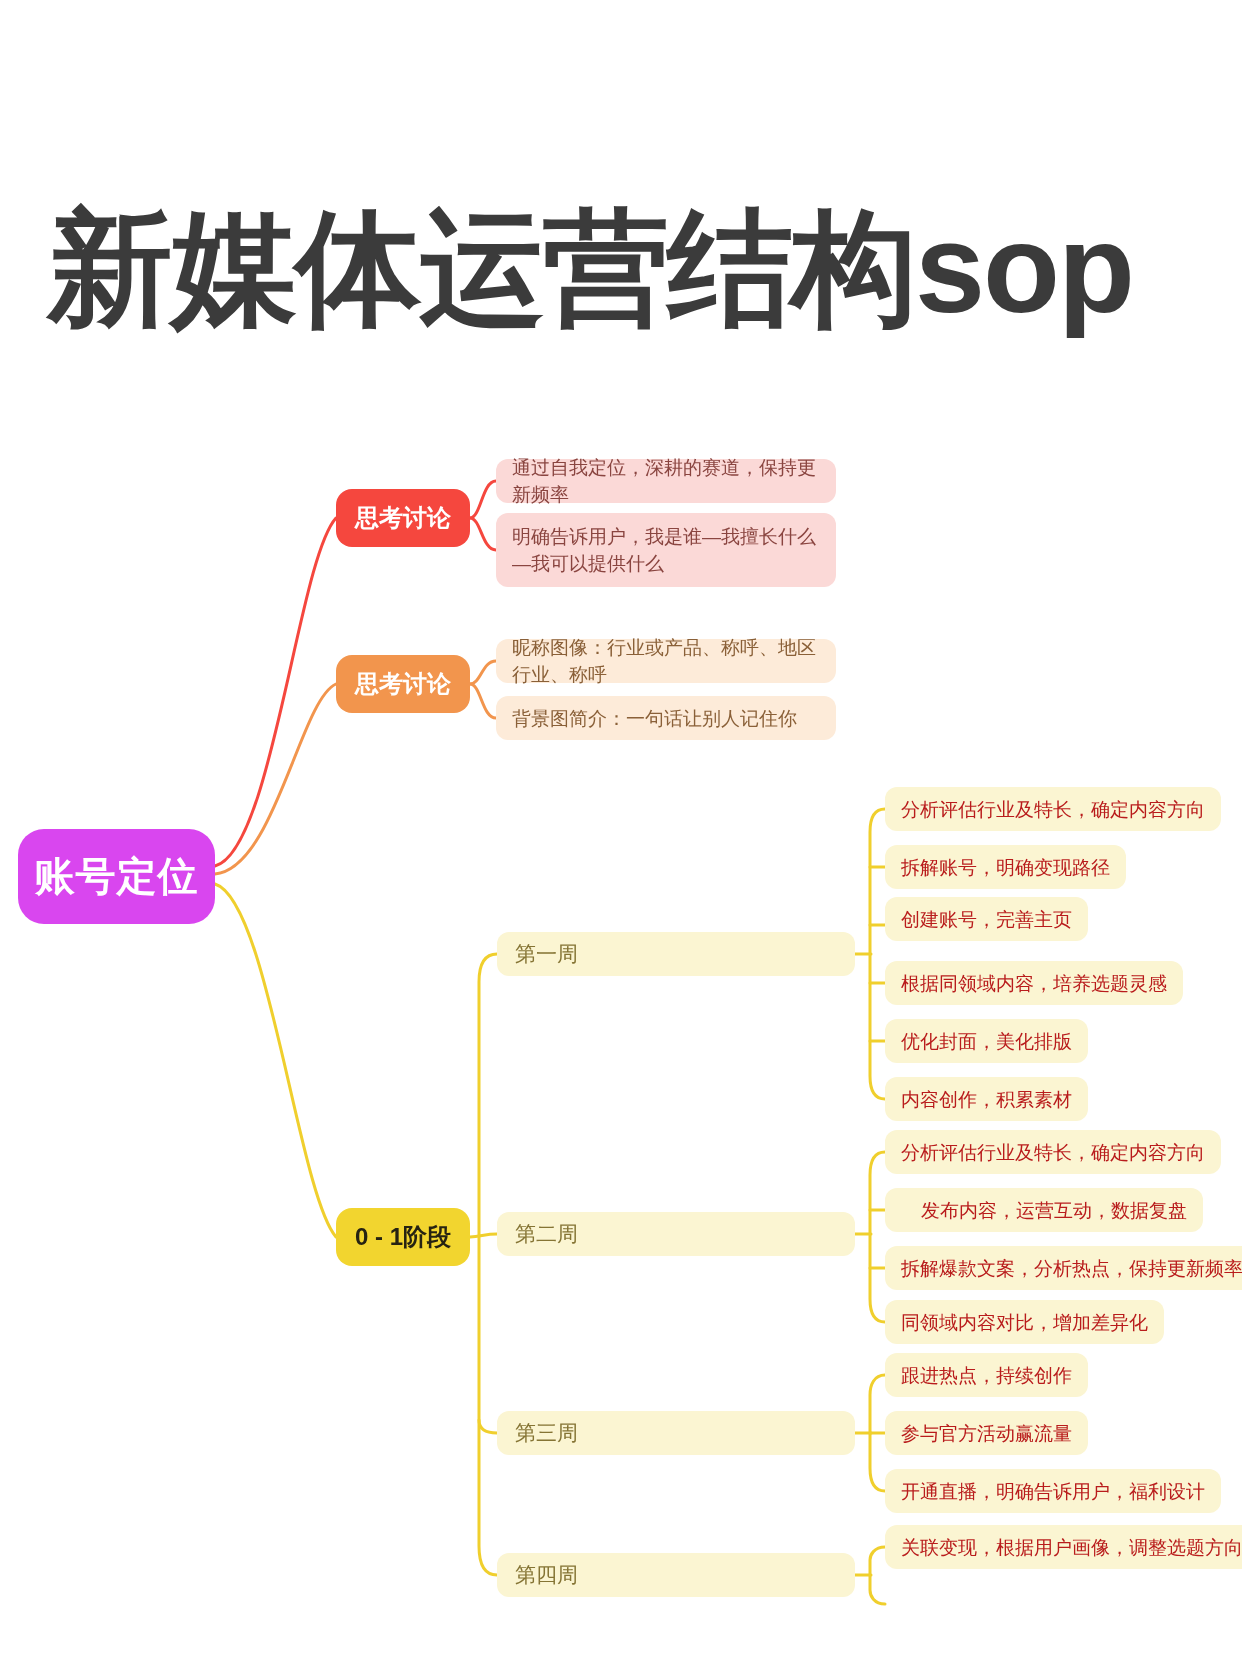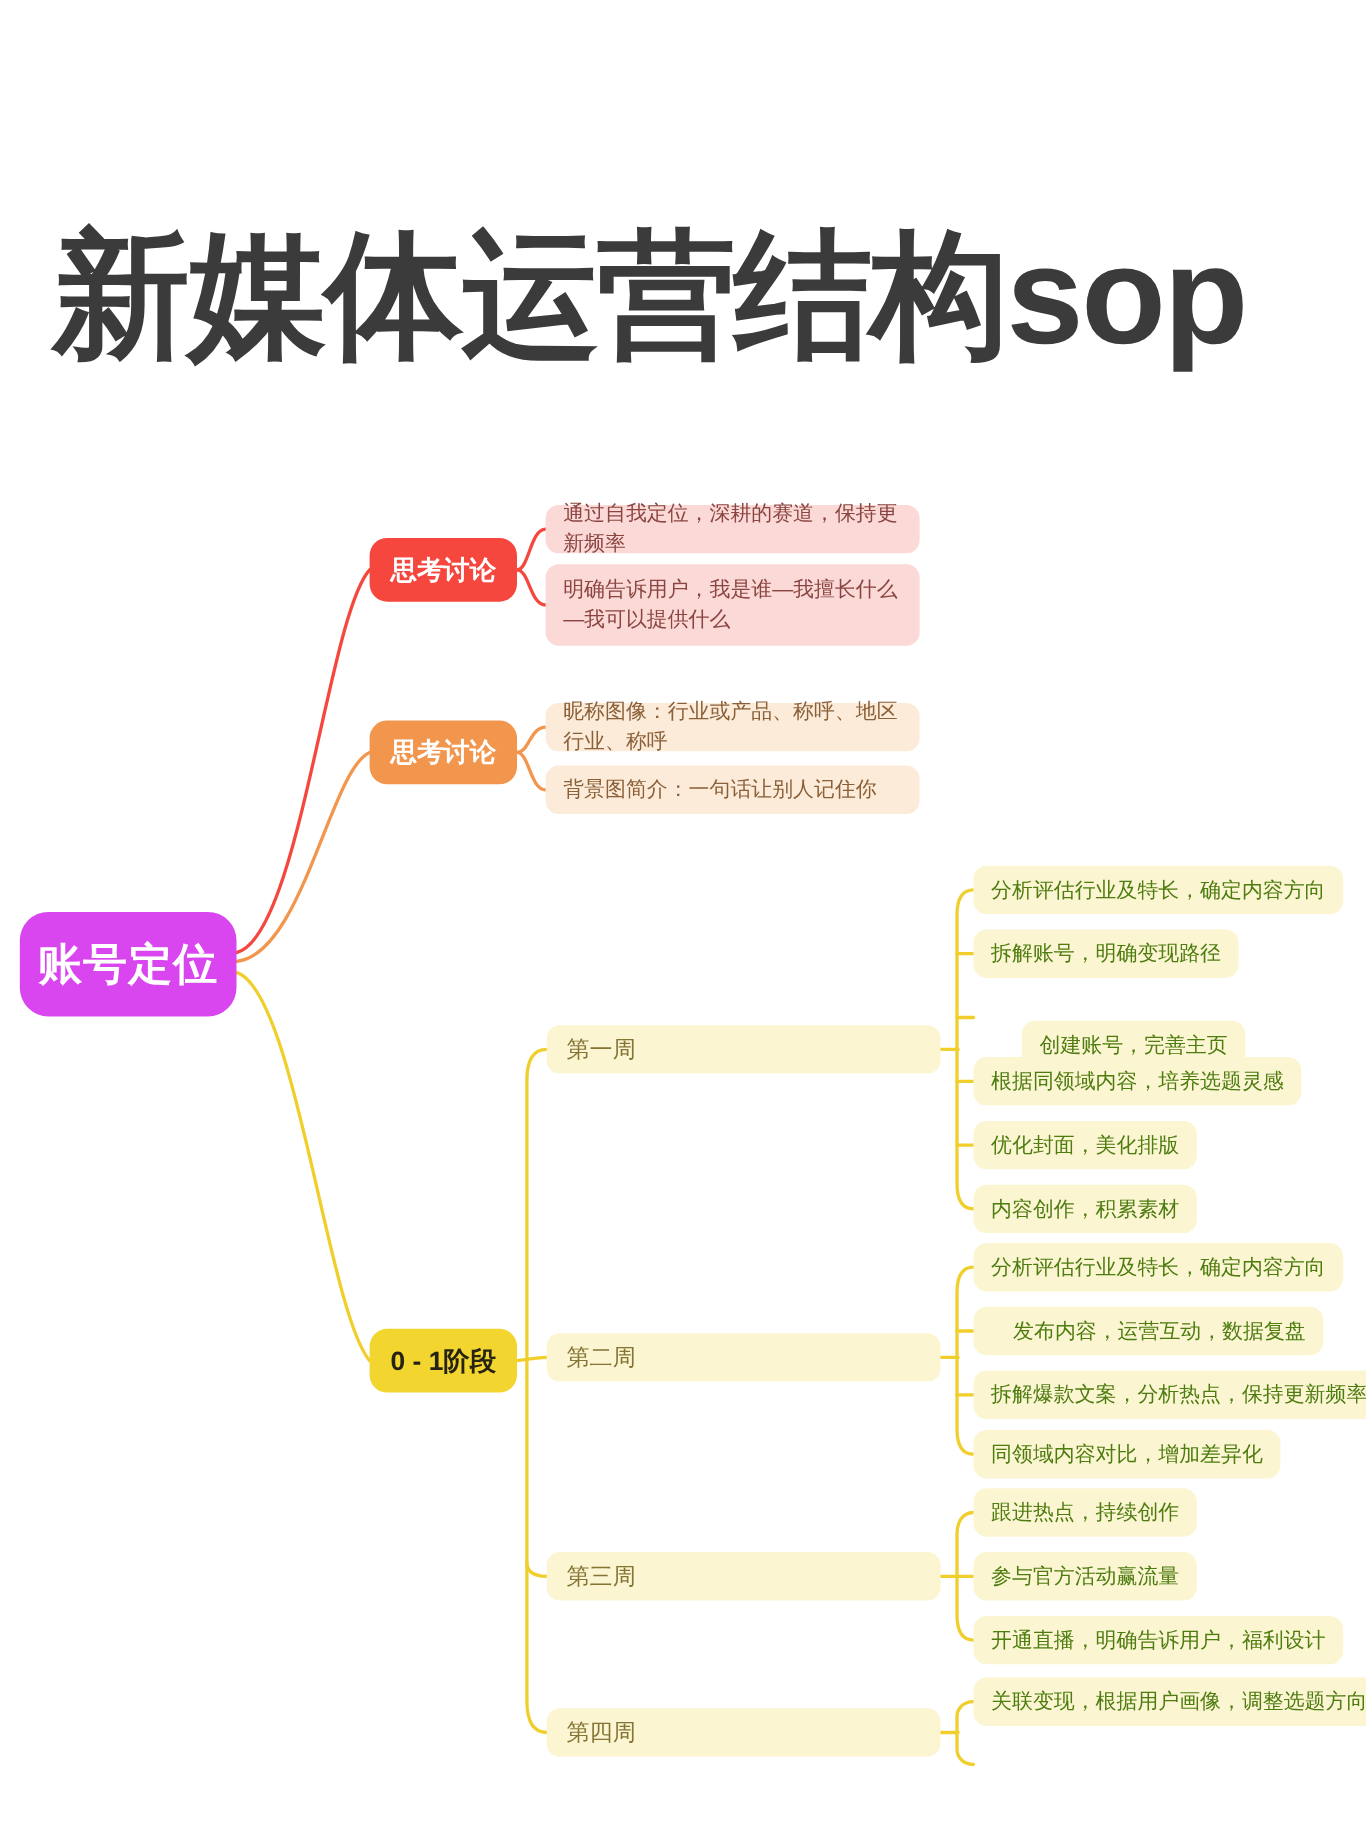--- a/index.html
+++ b/index.html
@@ -67,21 +67,21 @@
   .branch-yellow { top: 1208px; background: #f2d52f; color: #262312; }
 
   .leaf {
     border-radius: 12px;
     font-size: 19px;
     line-height: 27px;
     padding: 8px 16px;
   }
   .leaf-pink  { left: 496px; width: 340px; background: #fbd9d7; color: #8a4540; }
   .leaf-peach { left: 496px; width: 340px; background: #fdebd9; color: #8a6038; }
-  .leaf-yellow { left: 885px; height: 44px; background: #fbf5d2; color: #4d7c0f; white-space: nowrap; }
+  .leaf-yellow { left: 885px; height: 44px; background: #fbf5d2; color: #b91c1c; white-space: nowrap; }
 
   .weekbox {
     left: 497px;
     width: 358px; height: 44px;
     background: #fbf5d2;
     color: #857434;
     border-radius: 12px;
     font-size: 21px;
     padding-left: 18px;
   }
@@ -89,21 +89,21 @@
   .p1 { top: 459px; height: 44px; }
   .p2 { top: 513px; height: 74px; }
   .o1 { top: 639px; height: 44px; }
   .o2 { top: 696px; height: 44px; }
 
   .w1 { top: 932px; }
   .w2 { top: 1212px; }
   .w3 { top: 1411px; }
   .w4 { top: 1553px; }
 
-  .w1i0 { top: 787px; }  .w1i1 { top: 845px; }  .w1i2 { top: 928px; margin-left: 44px; }
+  .w1i0 { top: 787px; }  .w1i1 { top: 845px; }  .w1i2 { top: 897px; }
   .w1i3 { top: 961px; }  .w1i4 { top: 1019px; } .w1i5 { top: 1077px; }
   .w2i0 { top: 1130px; } .w2i1 { top: 1188px; padding-left: 36px; } .w2i2 { top: 1246px; } .w2i3 { top: 1300px; }
   .w3i0 { top: 1353px; } .w3i1 { top: 1411px; } .w3i2 { top: 1469px; }
   .w4i0 { top: 1525px; } .w4i1 { top: 1582px; }
 </style>
 </head>
 <body>
 
 <div class="canvas">
 

